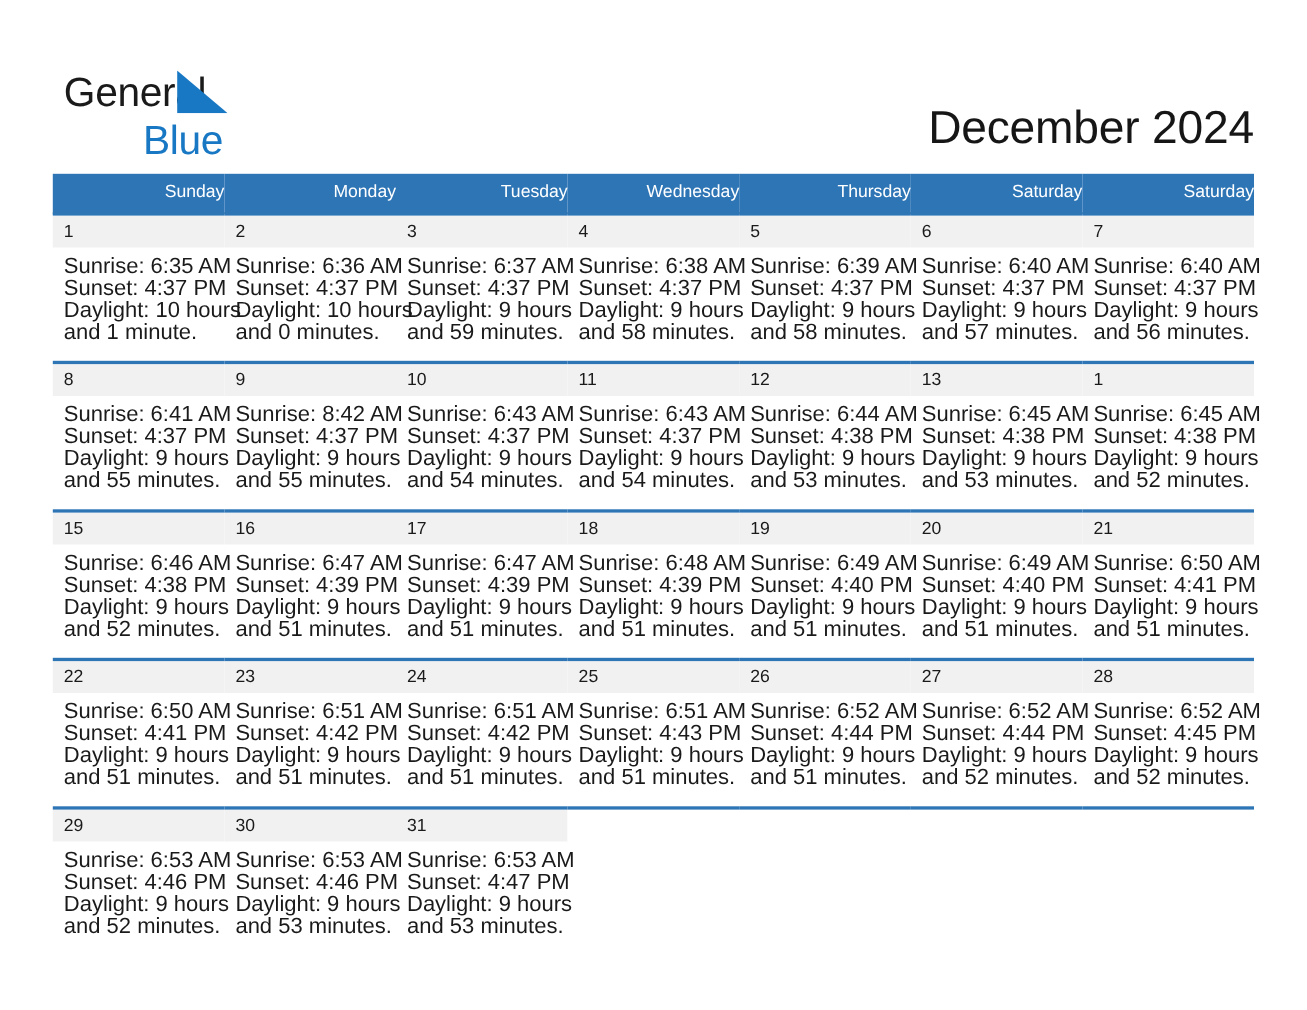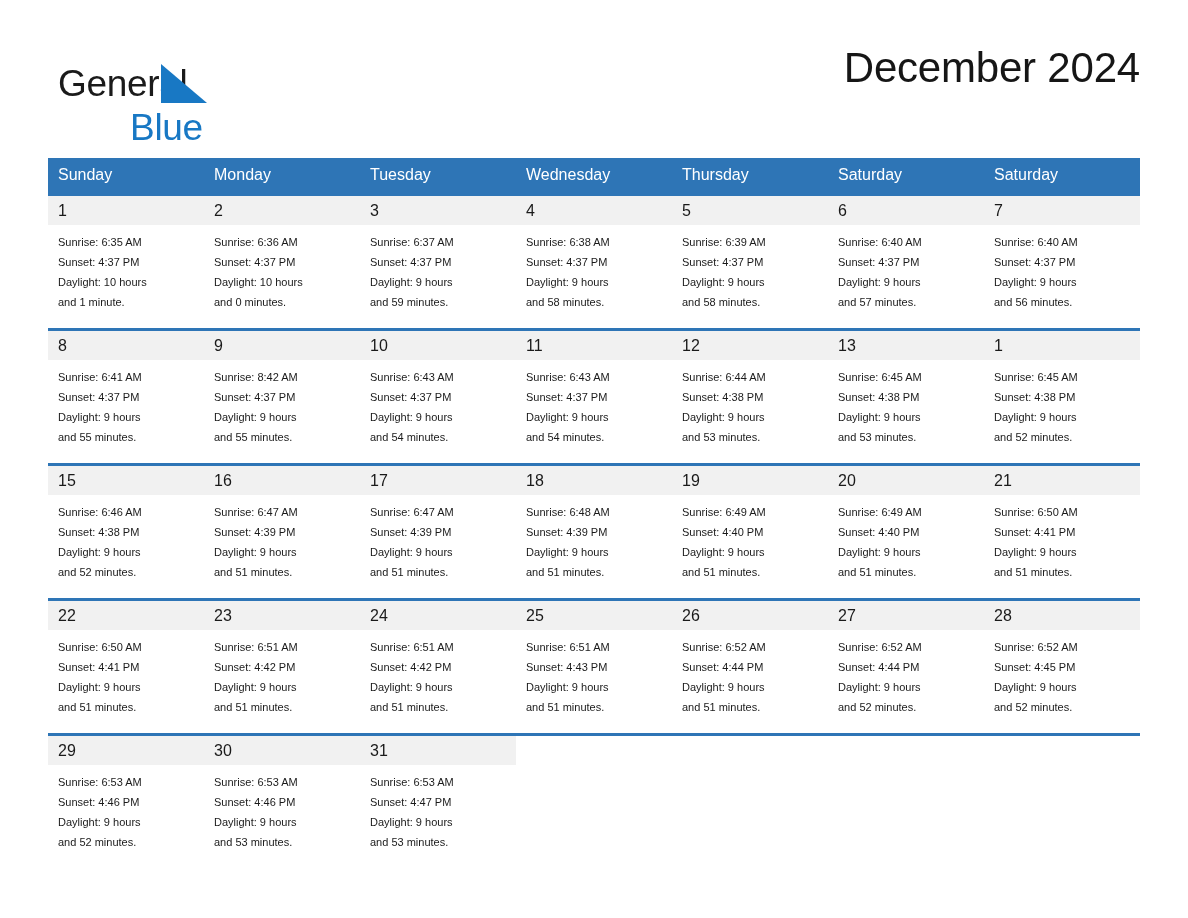--- a/index.html
+++ b/index.html
@@ -67,20 +67,21 @@
     top: 0;
     text-align: right;
     width: 700px;
   }
   .month-title {
     font-size: 42px;
     line-height: 56px;
     color: #161616;
     font-weight: 400;
     letter-spacing: -0.2px;
+    margin-top: 48px;
   }
   .location-title {
     margin-top: 6px;
     font-size: 24px;
     line-height: 30px;
     color: #161616;
     font-weight: 400;
   }
 
   
@@ -92,21 +93,21 @@
     border-collapse: collapse;
     table-layout: fixed;
   }
   .calendar col { width: 156px; }
 
   thead th {
     background: #2E75B6;
     color: #ffffff;
     font-size: 16px;
     font-weight: 400;
-    text-align: left;
+    text-align: right;
     padding: 8px 0 9px 10px;
     height: 32px;
     border: none;
   }
 
   tbody td {
     vertical-align: top;
     padding: 0;
     border: none;
     background: #ffffff;
@@ -120,21 +121,21 @@
     background: #F1F1F1;
     font-size: 16px;
     color: #1a1a1a;
     padding: 6px 0 6px 10px;
     height: 29px;
     line-height: 17px;
   }
   td.empty .daynum { background: #ffffff; }
   .info {
     padding: 7px 6px 0 10px;
-    font-size: 11px;
+    font-size: 20px;
     line-height: 20px;
     color: #1a1a1a;
   }
   .info div { white-space: nowrap; }
 </style>
 </head>
 <body>
 
 <div class="page">
 

